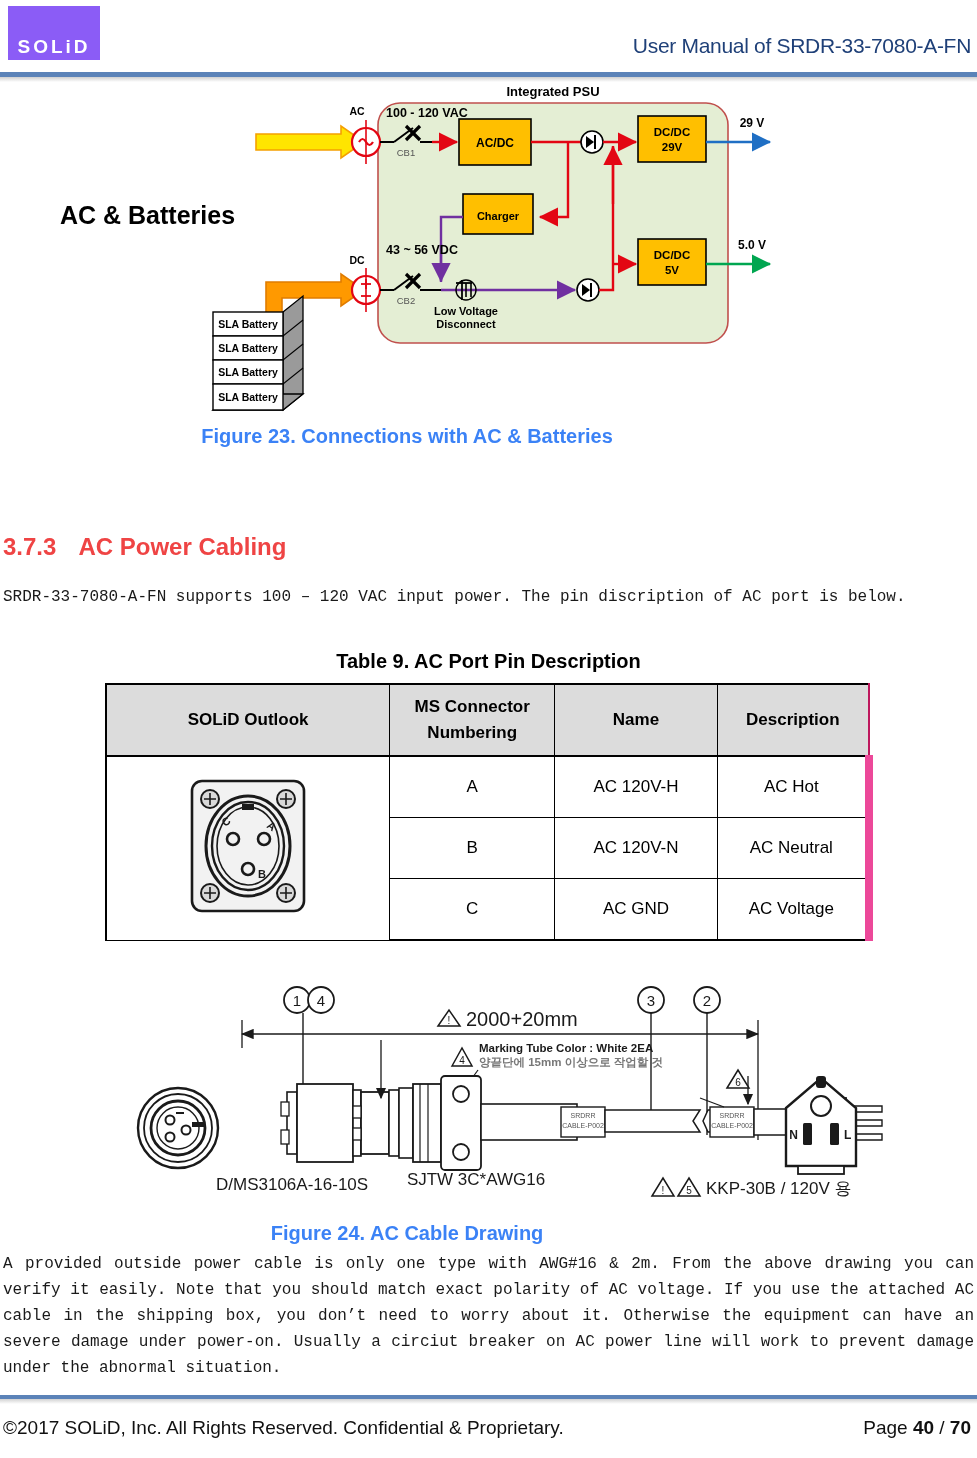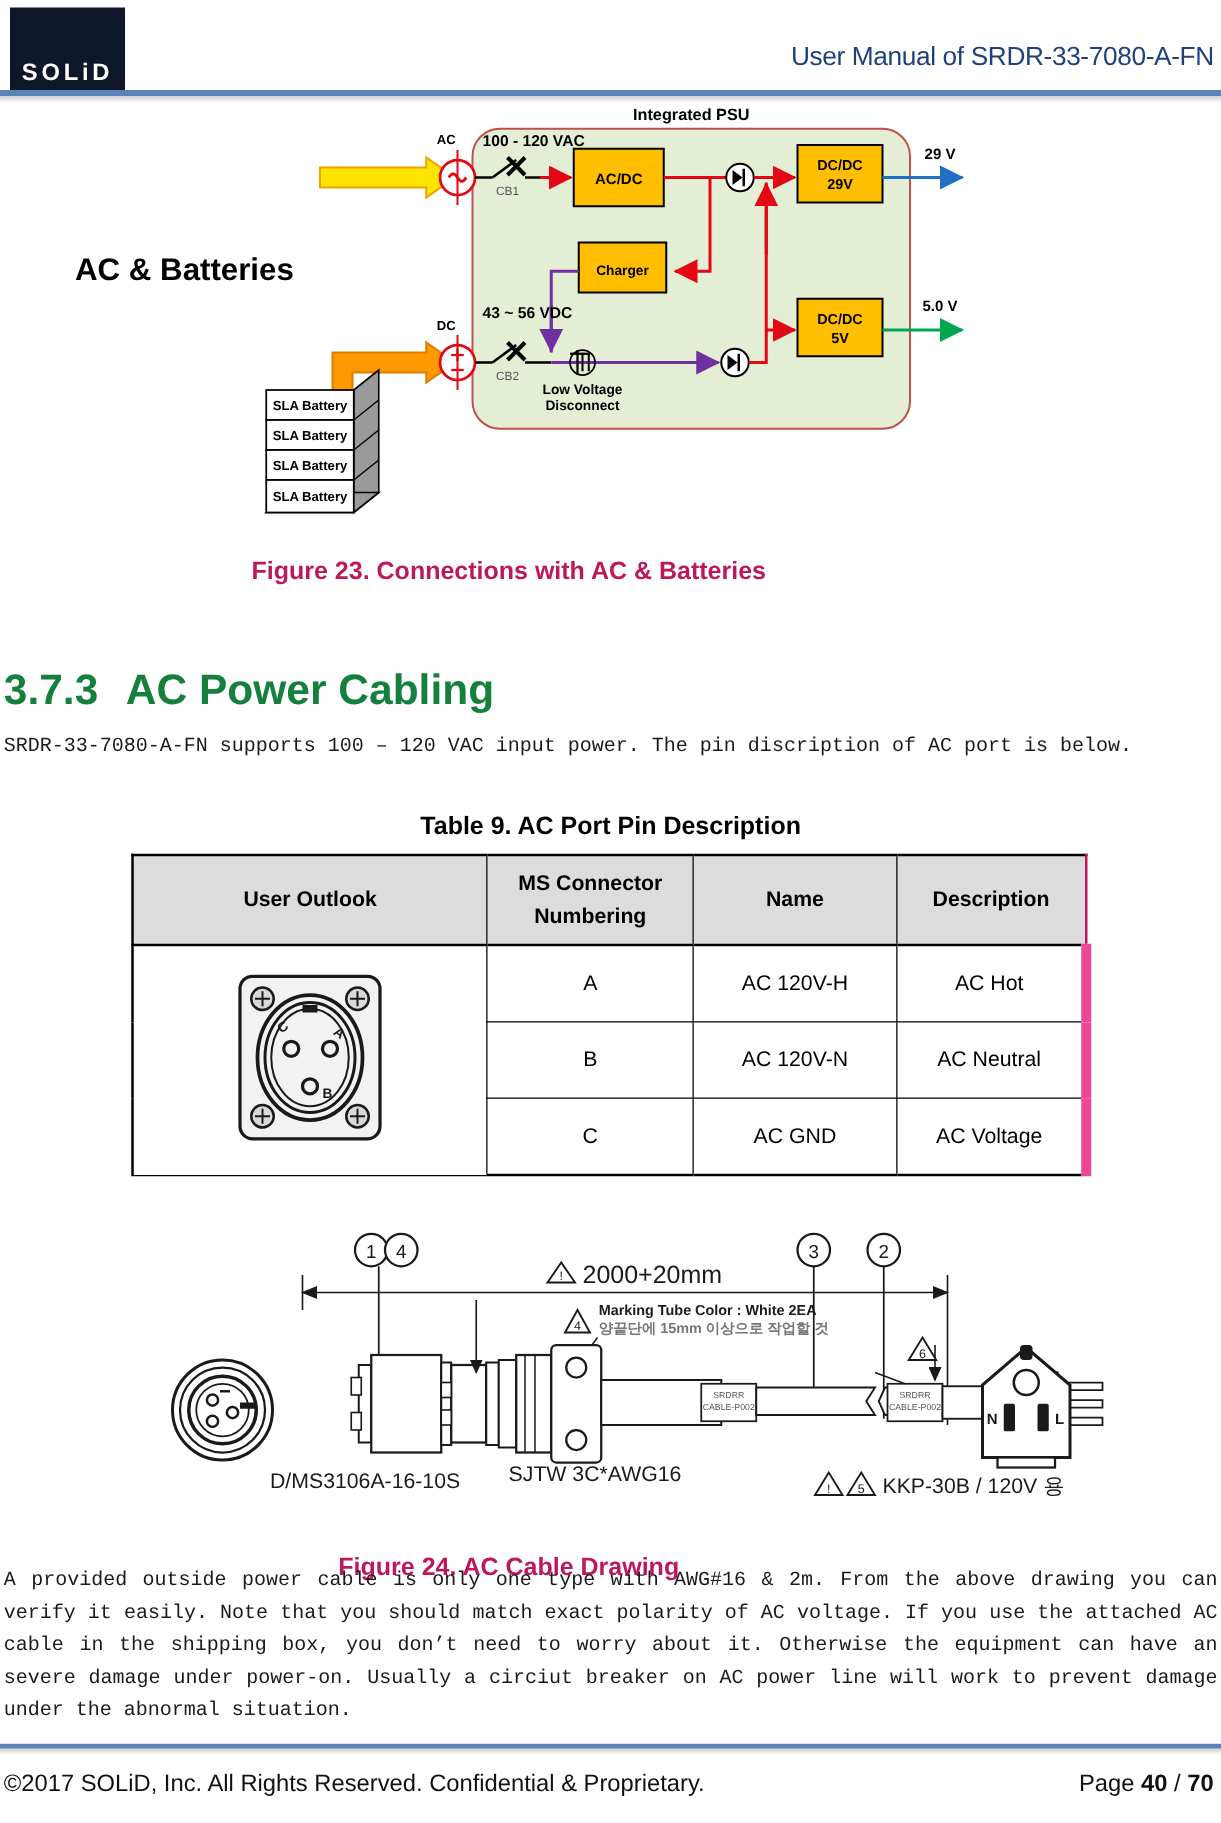--- a/index.html
+++ b/index.html
@@ -18,22 +18,22 @@
 
   
   .page-header {
     position: absolute;
     left: 0; top: 0;
     width: 977px; height: 82px;
   }
   .logo-block {
     position: absolute;
     left: 8px; top: 6px;
-    width: 92px; height: 66px;
-    background: #0f172a;
+    width: 92px; height: 54px;
+    background: #8b5cf6;
     display: flex;
     align-items: flex-end;
     justify-content: center;
   }
   .logo-text {
     color: #ffffff;
     font-family: "Liberation Sans", sans-serif;
     font-weight: bold;
     font-size: 19px;
     letter-spacing: 3px;
@@ -71,33 +71,32 @@
   .diagram-svg { display: block; }
 
   
   .fig-caption {
     position: absolute;
     width: 814px;
     text-align: center;
     font-family: "Liberation Sans", sans-serif;
     font-weight: bold;
     font-size: 20px;
-    color: #be185d;
-    margin-top: 21px;
+    color: #3b82f6;
   }
   #fig23-caption { top: 425px; }
   #fig24-caption { top: 1222px; }
 
   .section-heading {
     position: absolute;
     left: 3px; top: 533px;
     font-family: "Liberation Sans", sans-serif;
     font-weight: bold;
-    font-size: 34px;
-    color: #15803d;
+    font-size: 24px;
+    color: #ef4444;
     white-space: nowrap;
   }
   .section-heading .num { margin-right: 22px; }
 
   .body-para {
     position: absolute;
     font-family: Liberation Mono, monospace;
     font-size: 16px;
     color: #1a1a1a;
     line-height: 1.62;
@@ -376,21 +375,21 @@
   <span class="num">3.7.3</span><span>AC Power Cabling</span>
 </div>
 
 <div class="body-para" id="intro-para">SRDR-33-7080-A-FN supports 100 – 120 VAC input power. The pin discription of AC port is below.</div>
 
 <div class="table-caption">Table 9. AC Port Pin Description</div>
 
 <table class="pin-table">
   <thead>
     <tr>
-      <th class="col-outlook">User Outlook</th>
+      <th class="col-outlook">SOLiD Outlook</th>
       <th class="col-ms">
         <span class="two-line">MS Connector</span>
         <span class="two-line">Numbering</span>
       </th>
       <th class="col-name">Name</th>
       <th class="col-desc">Description</th>
     </tr>
   </thead>
   <tbody>
     <tr>

